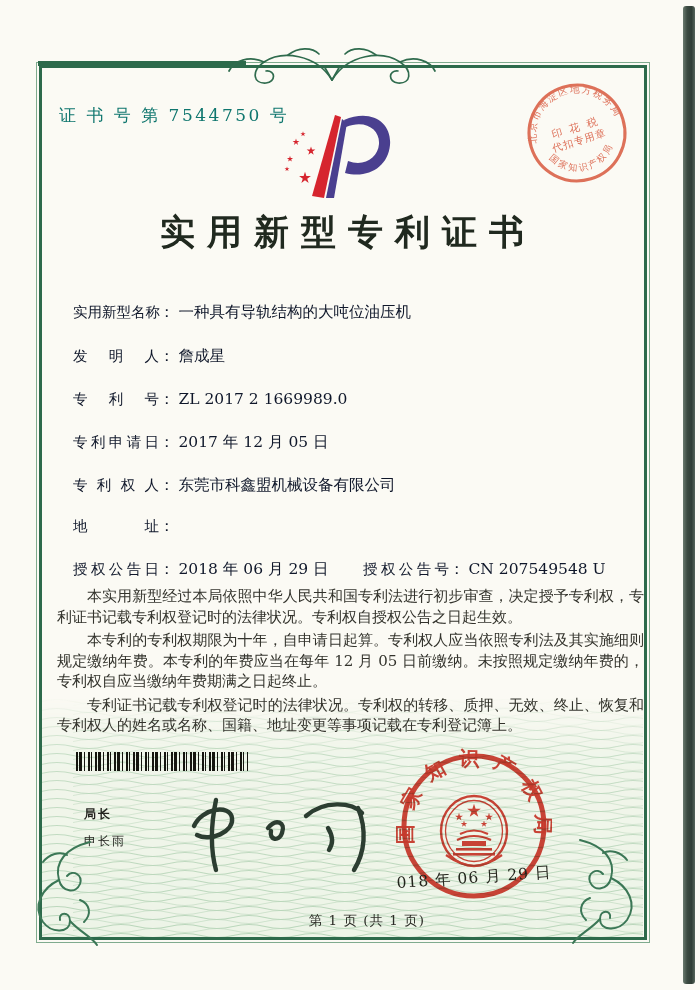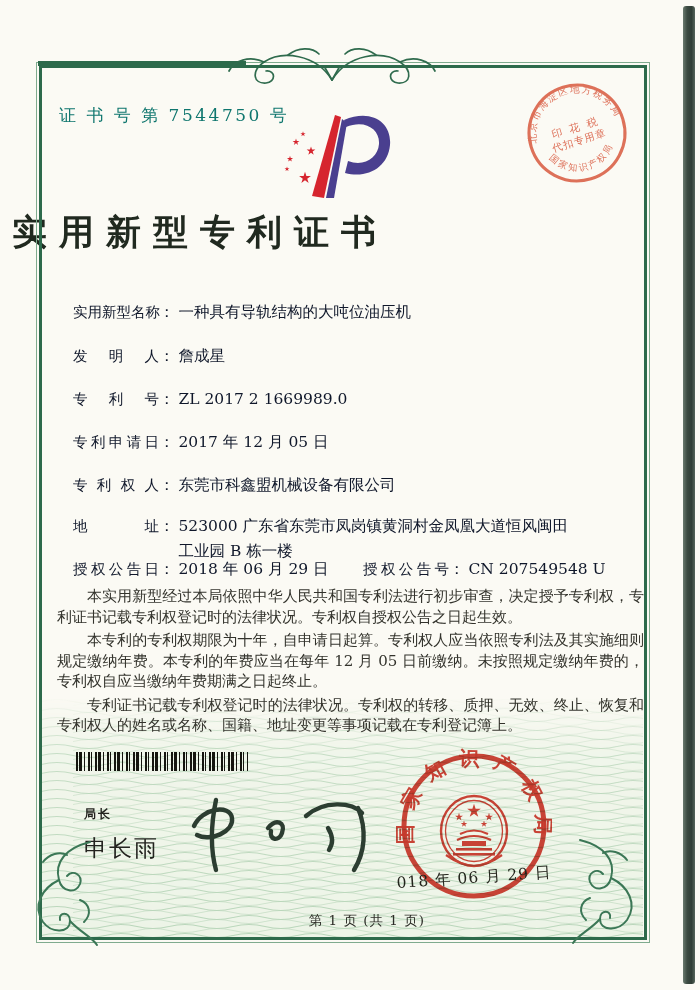--- a/index.html
+++ b/index.html
@@ -11,39 +11,39 @@
   
   .frame{position:absolute;left:36px;top:62px;width:612px;height:879px;border:1px solid #7fab8e;z-index:3;pointer-events:none;}
   .frame::after{content:"";position:absolute;inset:2px;border:3px solid #2d6a4b;}
   .top-bar{position:absolute;left:38px;top:61px;width:208px;height:5px;background:#2d6a4b;z-index:4;}
   .ornament{position:absolute;z-index:5;}
   
   .band{position:absolute;left:41px;top:697px;width:602px;height:241px;z-index:1;}
   
   .certno{position:absolute;left:59px;top:104px;font-size:17px;letter-spacing:2.5px;color:#0f766e;z-index:2;}
   .logo{position:absolute;left:284px;top:111px;z-index:2;}
-  .title{position:absolute;left:0;top:209px;width:684px;text-align:left;font-size:35px;font-weight:700;
+  .title{position:absolute;left:0;top:209px;width:684px;text-align:center;font-size:35px;font-weight:700;
          letter-spacing:12px;text-indent:12px;color:#20291f;z-index:2;}
   .frow{position:absolute;left:73px;width:560px;font-size:15.5px;line-height:25px;color:#0f172a;z-index:2;white-space:nowrap;}
   .flabel{display:inline-block;width:86px;font-size:14.5px;text-align:justify;text-align-last:justify;
           text-justify:inter-character;vertical-align:top;}
   .fcolon{display:inline-block;vertical-align:top;margin-right:4px;}
   .fvalue{display:inline-block;vertical-align:top;white-space:normal;}
   .addr-lines{display:inline-block;vertical-align:top;width:460px;}
   .pair2{position:absolute;left:290px;top:0;}
   .paras{position:absolute;left:57px;top:586px;width:587px;font-size:15px;line-height:20.5px;
          text-align:justify;color:#33332c;z-index:2;}
   .paras p{margin:0 0 3px 0;text-indent:2em;}
   .barcode{position:absolute;left:76px;top:752px;width:172px;height:19px;z-index:2;
     background:repeating-linear-gradient(90deg,#15150f 0 1.6px,transparent 1.6px 3.4px,#15150f 3.4px 6.4px,
       transparent 6.4px 7.6px,#15150f 7.6px 8.6px,transparent 8.6px 12px,#15150f 12px 14px,transparent 14px 15.4px,
       #15150f 15.4px 16.4px,transparent 16.4px 19px);}
   .officer{position:absolute;left:84px;top:806px;z-index:2;font-family:"DejaVu Sans","Liberation Sans",sans-serif;color:#23231f;}
   .officer .t{font-size:12px;letter-spacing:2px;font-weight:bold;}
-  .officer .n{font-size:23px;letter-spacing:2px;margin-top:10px;}
+  .officer .n{font-size:12px;letter-spacing:2px;margin-top:10px;}
   .sig{position:absolute;left:182px;top:786px;z-index:4;}
   .seal{position:absolute;left:396px;top:747px;z-index:5;mix-blend-mode:multiply;}
   .stamp{position:absolute;left:524px;top:80px;z-index:2;transform:rotate(-17deg);opacity:.88;mix-blend-mode:multiply;}
   .footer{position:absolute;left:245px;top:912px;width:180px;text-align:right;font-size:13.5px;
           letter-spacing:1px;color:#2c2c27;z-index:2;}
 </style>
 </head>
 <body>
 
 <div class="page">
@@ -132,21 +132,21 @@
   <div class="frow" style="top:387px">
     <span class="flabel">专利号</span><span class="fcolon">：</span><span class="fvalue">ZL 2017 2 1669989.0</span>
   </div>
   <div class="frow" style="top:430px">
     <span class="flabel">专利申请日</span><span class="fcolon">：</span><span class="fvalue">2017 年 12 月 05 日</span>
   </div>
   <div class="frow" style="top:473px">
     <span class="flabel">专利权人</span><span class="fcolon">：</span><span class="fvalue">东莞市科鑫盟机械设备有限公司</span>
   </div>
   <div class="frow" style="top:514px">
-    <span class="flabel">地址</span><span class="fcolon">：</span><span class="addr-lines"><span style="display:block">523000 广东省东莞市凤岗镇黄洞村金凤凰大道恒风闽田</span><span style="display:block">工业园 B 栋一楼</span></span>
+    <span class="flabel">地址</span><span class="fcolon">：</span>
   </div>
   <div class="frow" style="top:557px">
     <span class="flabel">授权公告日</span><span class="fcolon">：</span><span class="fvalue">2018 年 06 月 29 日</span>
     <span class="pair2"><span class="flabel">授权公告号</span><span class="fcolon">：</span><span class="fvalue">CN 207549548 U</span></span>
   </div>
 
   <div class="paras">
     <p>本实用新型经过本局依照中华人民共和国专利法进行初步审查，决定授予专利权，专利证书记载专利权登记时的法律状况。专利权自授权公告之日起生效。</p>
     <p>本专利的专利权期限为十年，自申请日起算。专利权人应当依照专利法及其实施细则规定缴纳年费。本专利的年费应当在每年 12 月 05 日前缴纳。未按照规定缴纳年费的，专利权自应当缴纳年费期满之日起终止。</p>
     <p>专利证书记载专利权登记时的法律状况。专利权的转移、质押、无效、终止、恢复和专利权人的姓名或名称、国籍、地址变更等事项记载在专利登记簿上。</p>

